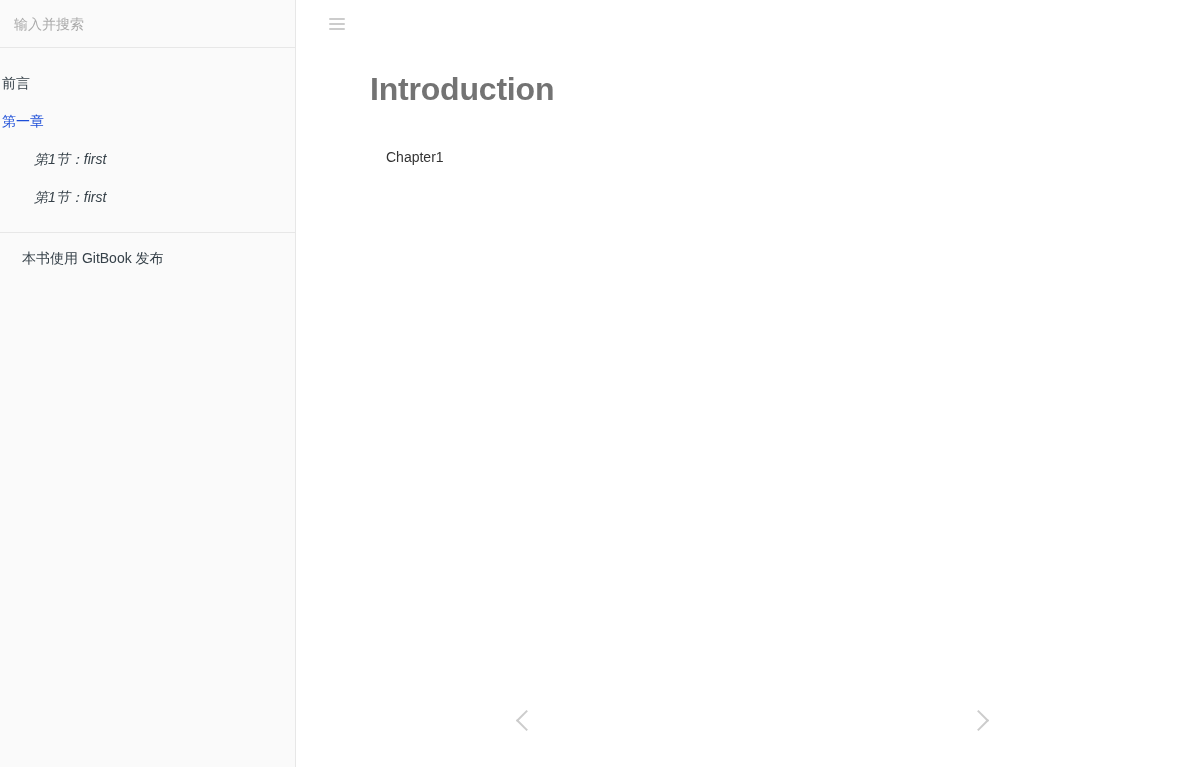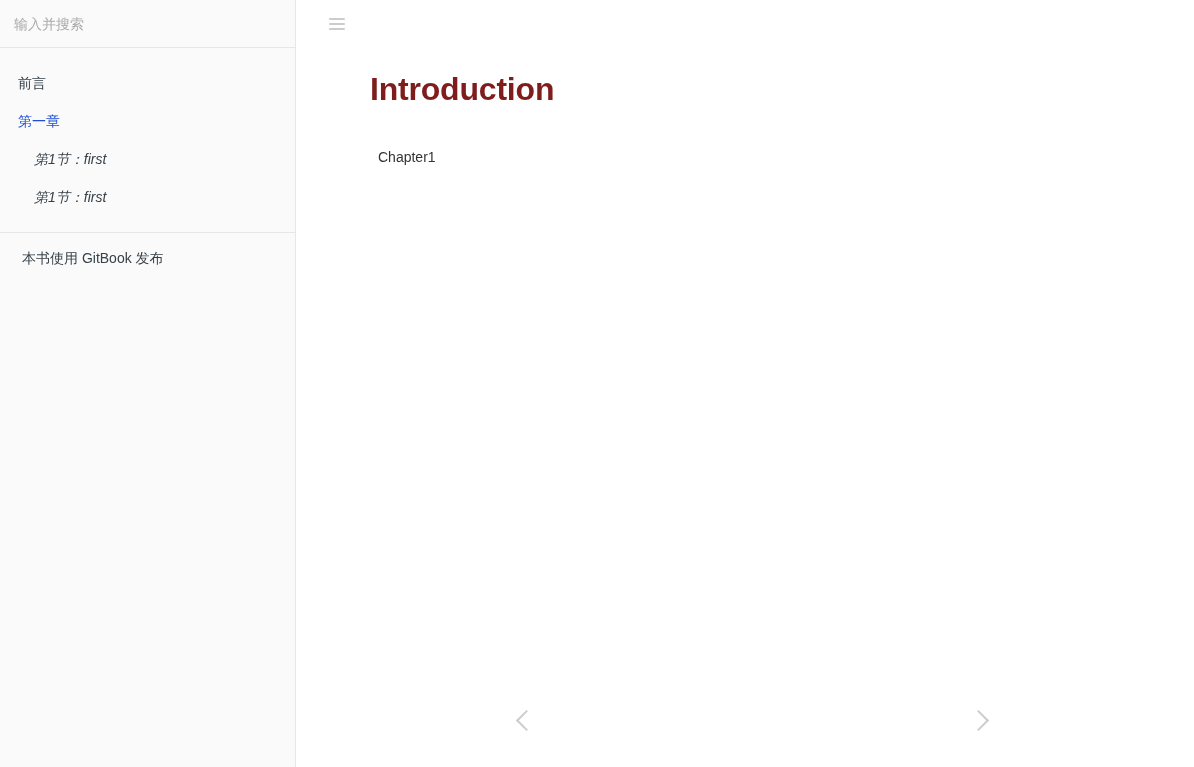--- a/index.html
+++ b/index.html
@@ -51,21 +51,21 @@
 
   .summary-list {
     list-style: none;
     padding: 16px 0 16px 0;
     margin: 0;
     border-bottom: 1px solid #e7e7e7;
   }
   .summary-item { display: block; }
   .summary-link {
     display: block;
-    padding: 8px 18px;
+    padding: 8px 2px;
     font-size: 14px;
     line-height: 22px;
     color: #364149;
     text-decoration: none;
     white-space: nowrap;
   }
   .summary-link.active { color: #1d4ed8; }
   .summary-item.level-2 .summary-link { padding-left: 34px; font-style: italic; }
 
   .book-footer {
@@ -112,29 +112,29 @@
   }
 
   .page-inner {
     padding: 22px 0 0 73px;
     max-width: 800px;
   }
   .page-title {
     font-size: 32px;
     font-weight: bold;
     line-height: 1.2;
-    color: #7f1d1d;
+    color: #737373;
     letter-spacing: -0.2px;
     margin: 0 0 38px 0;
   }
   .page-paragraph {
     font-size: 14px;
     line-height: 22px;
     color: #333333;
-    margin: 8px;
+    margin: 16px;
   }
 
   
   .nav-prev, .nav-next {
     position: absolute;
     top: 698px;
     width: 44px;
     height: 44px;
     display: flex;
     align-items: center;

